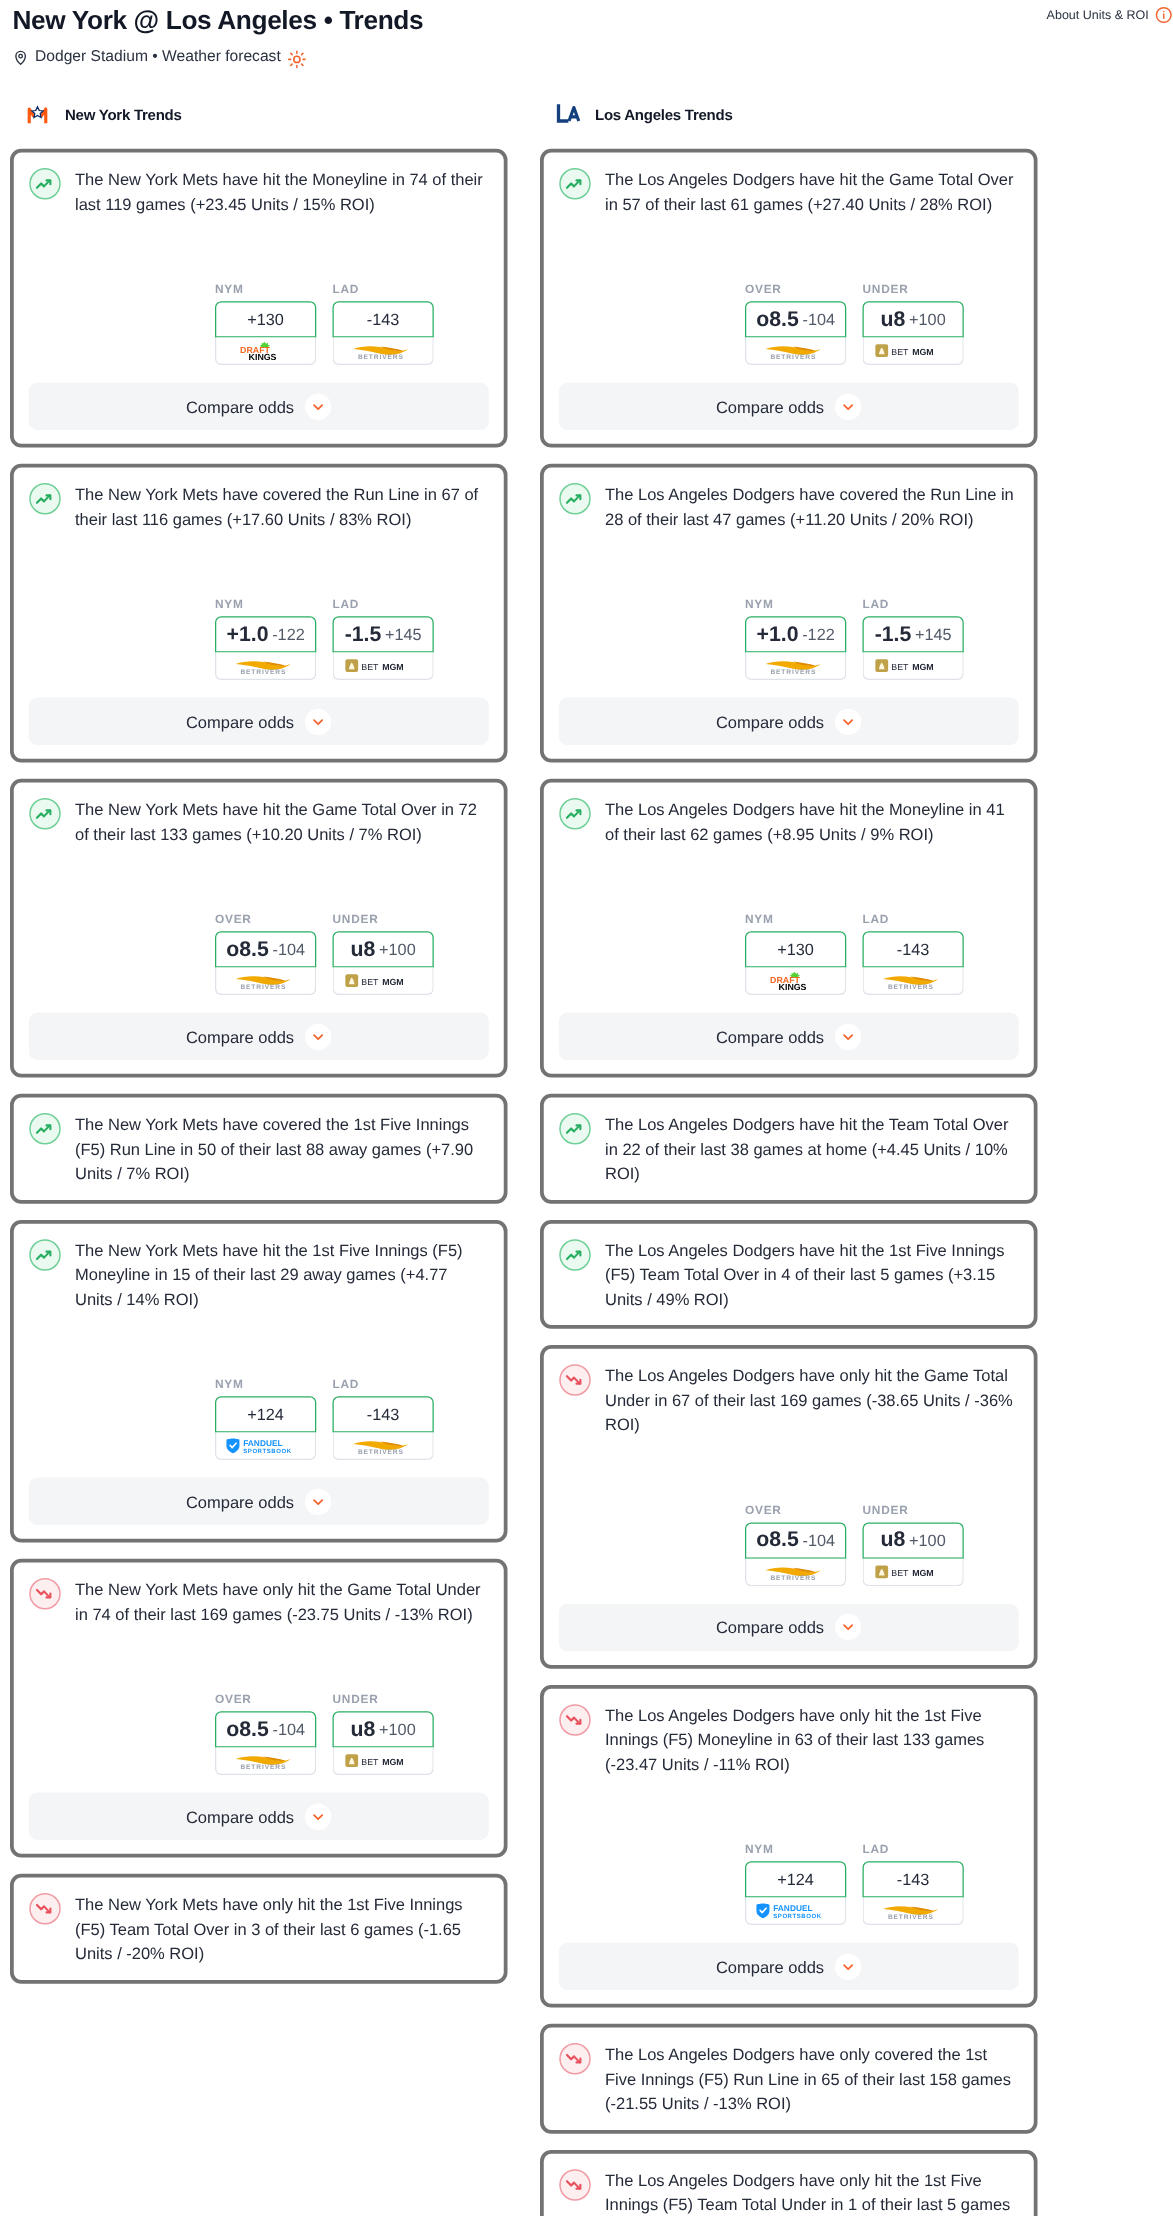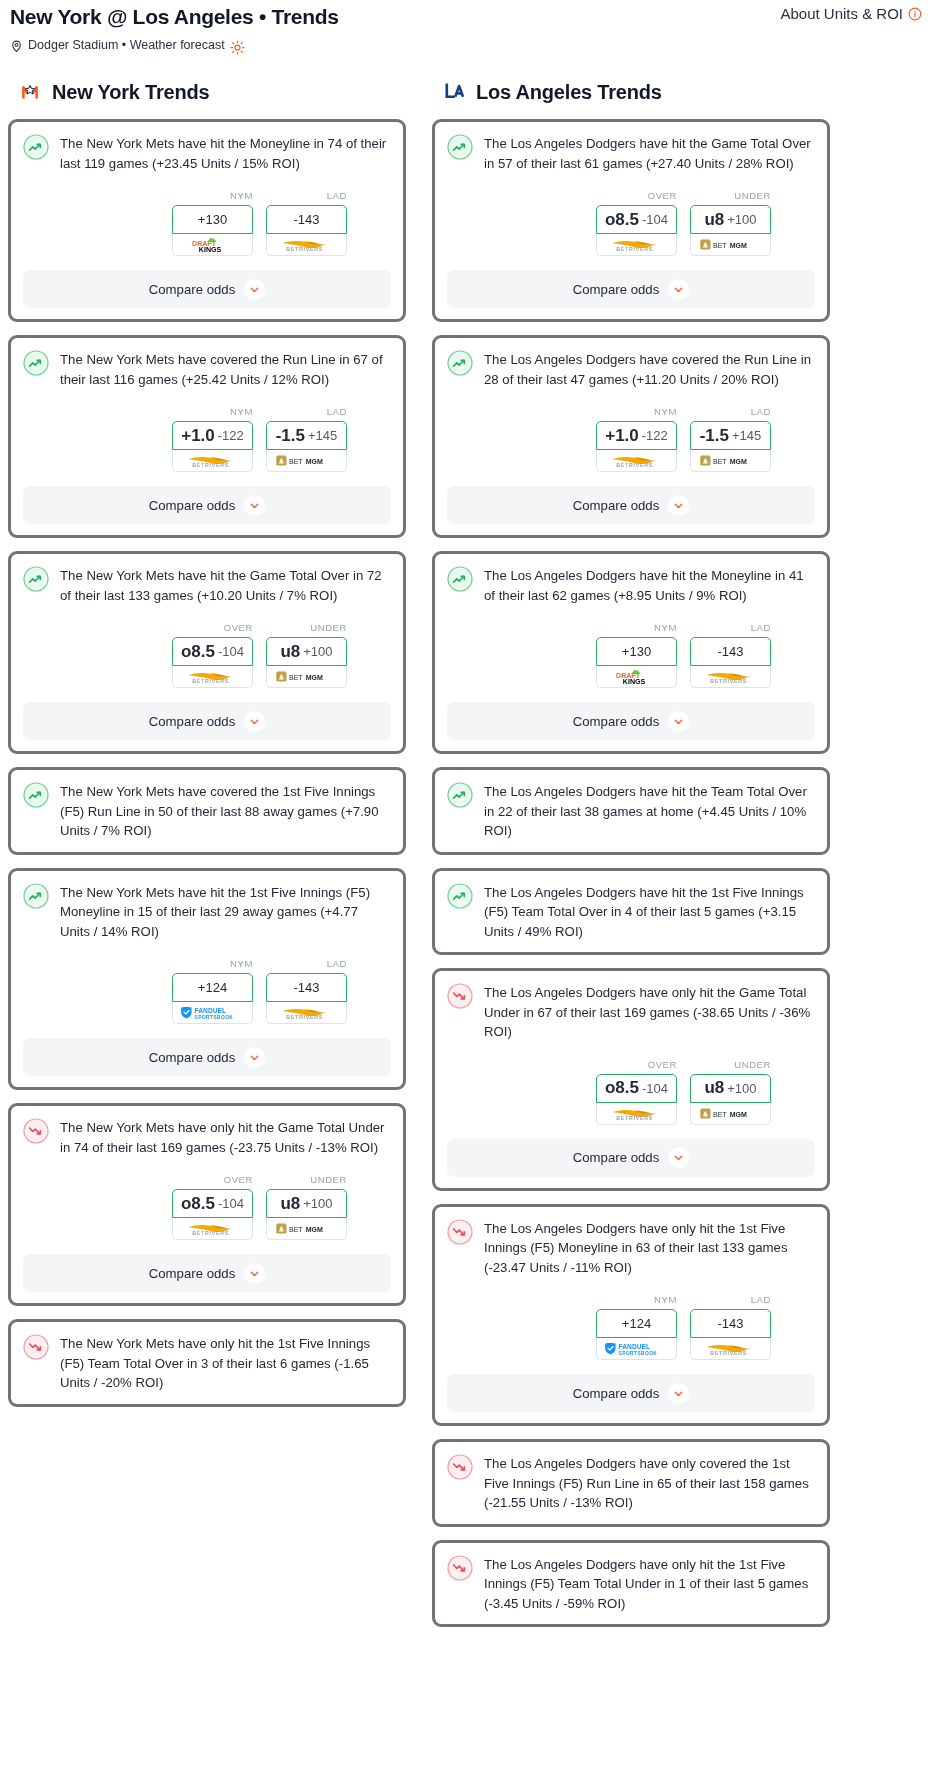--- a/index.html
+++ b/index.html
@@ -18,37 +18,37 @@
     font-size: 21px; font-weight: 700; letter-spacing: -0.3px;
     color: #121826; line-height: 26px; padding-left: 0px;
   }
   .subline {
     display: flex; align-items: center; gap: 5px;
     font-size: 12.5px; color: #2a3140; margin-top: 7px; line-height: 16px;
   }
   .pin-icon { width: 13px; height: 14px; display: inline-block; position: relative; top: 1px;}
   .sun-icon { width: 15px; height: 15px; display: inline-block; position: relative; top: 2px;}
   .about {
-    position: absolute; right: 16px; top: 5px;
+    position: absolute; right: 0; top: 5px;
     display: flex; align-items: center; gap: 5px;
-    font-size: 15px; color: #2a3140; font-weight: 400;
+    font-size: 10px; color: #2a3140; font-weight: 400;
   }
   .info-icon { width: 14px; height: 14px; display:inline-block; }
 
   
   .columns { display: flex; gap: 26px; padding: 0 8px; margin-top: 26px; align-items: flex-start;}
   .col { width: 398px; flex: 0 0 398px; }
 
   .col-head {
     display: flex; align-items: center; gap: 10px;
     margin: 0 0 14px 10px; height: 26px;
   }
   .col-head .team-logo { width: 24px; height: 24px; flex: 0 0 24px; }
   .col-head .col-title {
-    font-size: 20px; font-weight: 700; color: #121826; letter-spacing: -0.2px;
+    font-size: 12px; font-weight: 700; color: #121826; letter-spacing: -0.2px;
   }
 
   
   .card {
     border: 3px solid #737373; border-radius: 9px; background: #fff;
     margin-bottom: 13px; padding: 11px 12px 11px 12px;
   }
   .trend-row { display: flex; gap: 11px; align-items: flex-start; }
   .trend-icon { width: 26px; height: 26px; flex: 0 0 26px; margin-top: 1px;}
   .trend-text {
@@ -57,21 +57,21 @@
   }
 
   
   .odds-wrap {
     display: flex; justify-content: flex-end; gap: 13px;
     margin-top: 17px; padding-right: 44px;
   }
   .odds-cell { width: 81px; }
   .odds-label {
     font-size: 9.5px; letter-spacing: 0.6px; color: #9aa1ae;
-    text-align: right; margin-bottom: 4px; font-weight: 400;
+    text-align: left; margin-bottom: 4px; font-weight: 700; margin-top: 36px;
   }
   .odds-box {
     border: 1px solid #27ae60; border-radius: 5px 5px 0 0;
     height: 29px; display: flex; align-items: center; justify-content: center;
     background: #fff;
   }
   .odds-box .main { font-size: 17px; font-weight: 700; color: #242a38; }
   .odds-box .sub  { font-size: 13px; font-weight: 400; color: #525a68; margin-left: 3px;}
   .odds-box .solo { font-size: 13px; font-weight: 400; color: #242a38; }
   .book-box {
@@ -184,21 +184,21 @@
             </span>
       </div>
       </div>
         <div class="card">
         <div class="trend-row">
           <span class="trend-icon"><svg viewBox="0 0 26 26" width="26" height="26">
     <circle cx="13" cy="13" r="12" fill="#eafaf0" stroke="#6fcf97" stroke-width="1.2"></circle>
     <path d="M6.6 16.2l3.3-3.4 2.3 2.3 4.4-4.6" fill="none" stroke="#27ae60" stroke-width="1.7" stroke-linecap="round" stroke-linejoin="round"></path>
     <path d="M14.2 10.3h3.1v3.1" fill="none" stroke="#27ae60" stroke-width="1.7" stroke-linecap="round" stroke-linejoin="round"></path>
   </svg></span>
-          <div class="trend-text">The New York Mets have covered the Run Line in 67 of their last 116 games (+25.42 Units / 12% ROI)</div>
+          <div class="trend-text">The New York Mets have covered the Run Line in 67 of their last 116 games (+17.60 Units / 83% ROI)</div>
         </div>
         <div class="odds-wrap">
           <div class="odds-cell">
             <div class="odds-label">NYM</div>
             <div class="odds-box">
               <span class="main">+1.0</span>
                 <span class="sub">-122</span>
             </div>
             <div class="book-box">
                 <svg viewBox="0 0 96 24" width="62" height="17">

